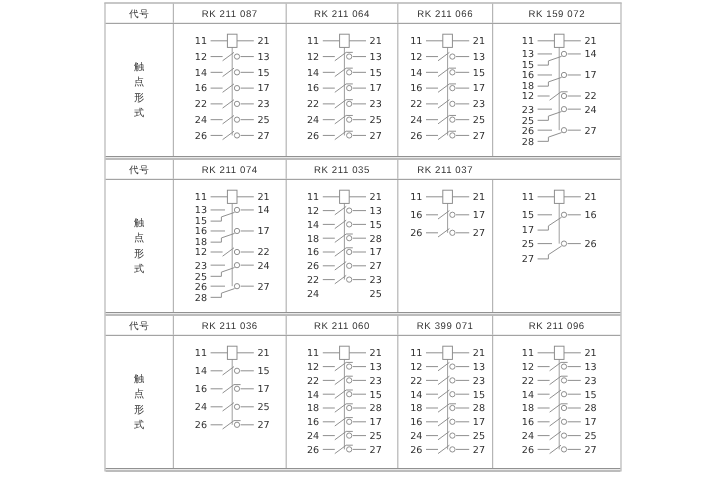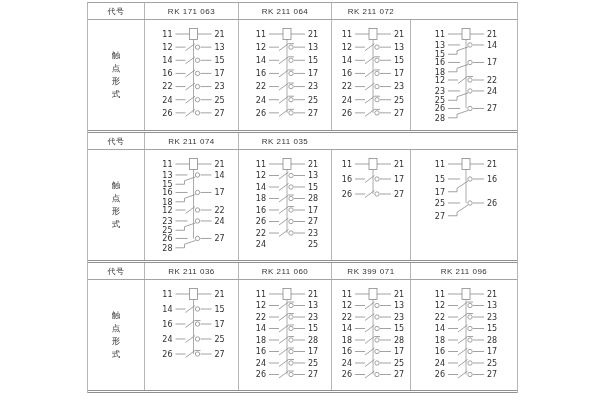--- a/index.html
+++ b/index.html
@@ -19,23 +19,24 @@
   svg{display:block;}
   svg text{font-family:"DejaVu Sans","Liberation Sans",sans-serif;}
 </style>
 </head>
 <body>
 
 <div class="table">
     <div class="section">
       <div class="hdr-row">
         <div class="cell hdr-cell">代号</div>
-        <div class="cell hdr-cell">RK 171 063</div>
+        <div class="cell hdr-cell">RK 211 087</div>
         <div class="cell hdr-cell">RK 211 064</div>
-        <div class="cell hdr-cell">RK 211 072</div>
+        <div class="cell hdr-cell">RK 211 066</div>
+        <div class="cell hdr-cell">RK 159 072</div>
       </div>
       <div class="body-row">
         <div class="cell form-cell">
           <div>触</div>
           <div>点</div>
           <div>形</div>
           <div>式</div>
         </div>
         <div class="cell">
           <svg width="93" height="110" viewBox="0 0 93 110">
@@ -238,20 +239,21 @@
             <line x1="55" y1="19.5" x2="55" y2="88.47619047619048" stroke="#8a8a8a" stroke-width="0.7"></line>
           </svg>
         </div>
       </div>
     </div>
     <div class="section">
       <div class="hdr-row">
         <div class="cell hdr-cell">代号</div>
         <div class="cell hdr-cell">RK 211 074</div>
         <div class="cell hdr-cell">RK 211 035</div>
+        <div class="cell hdr-cell">RK 211 037</div>
       </div>
       <div class="body-row">
         <div class="cell form-cell">
           <div>触</div>
           <div>点</div>
           <div>形</div>
           <div>式</div>
         </div>
         <div class="cell">
           <svg width="93" height="110" viewBox="0 0 93 110">

